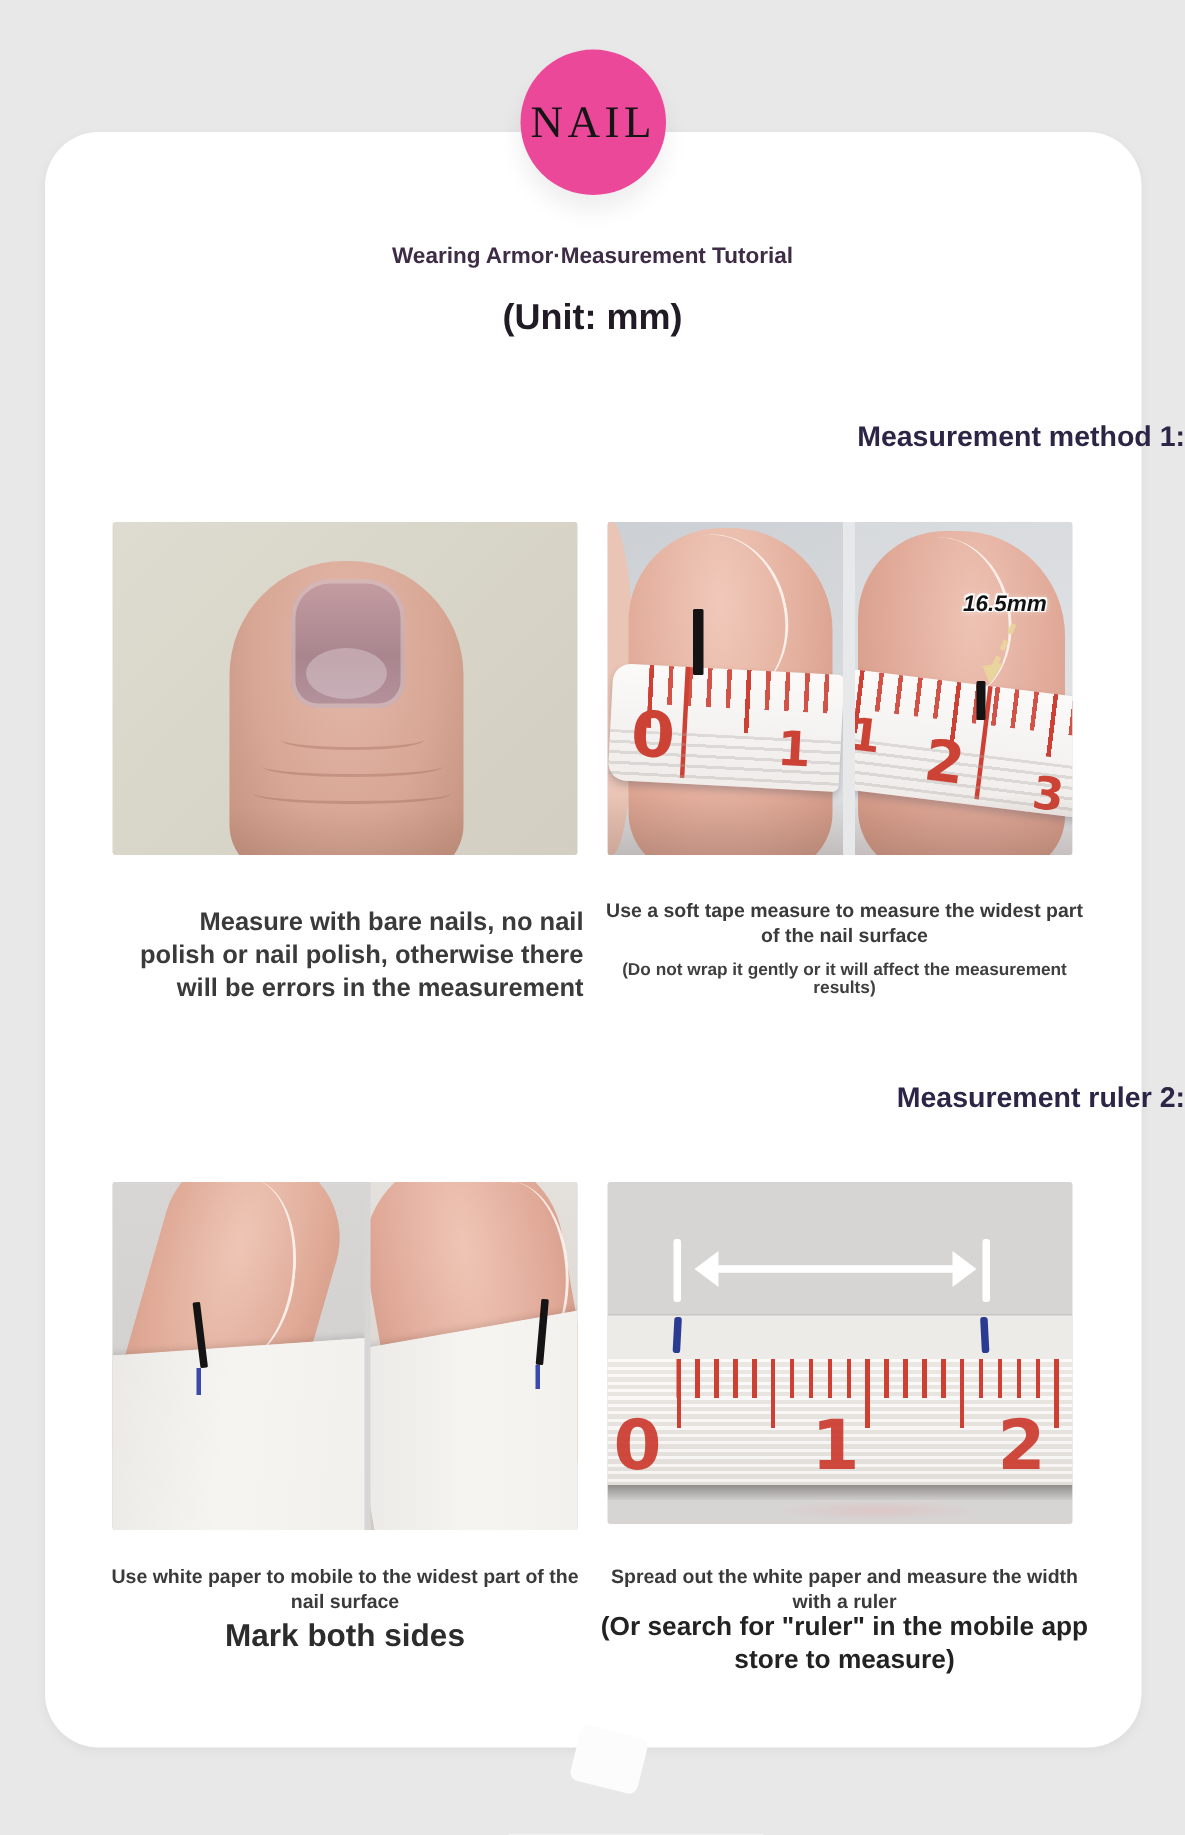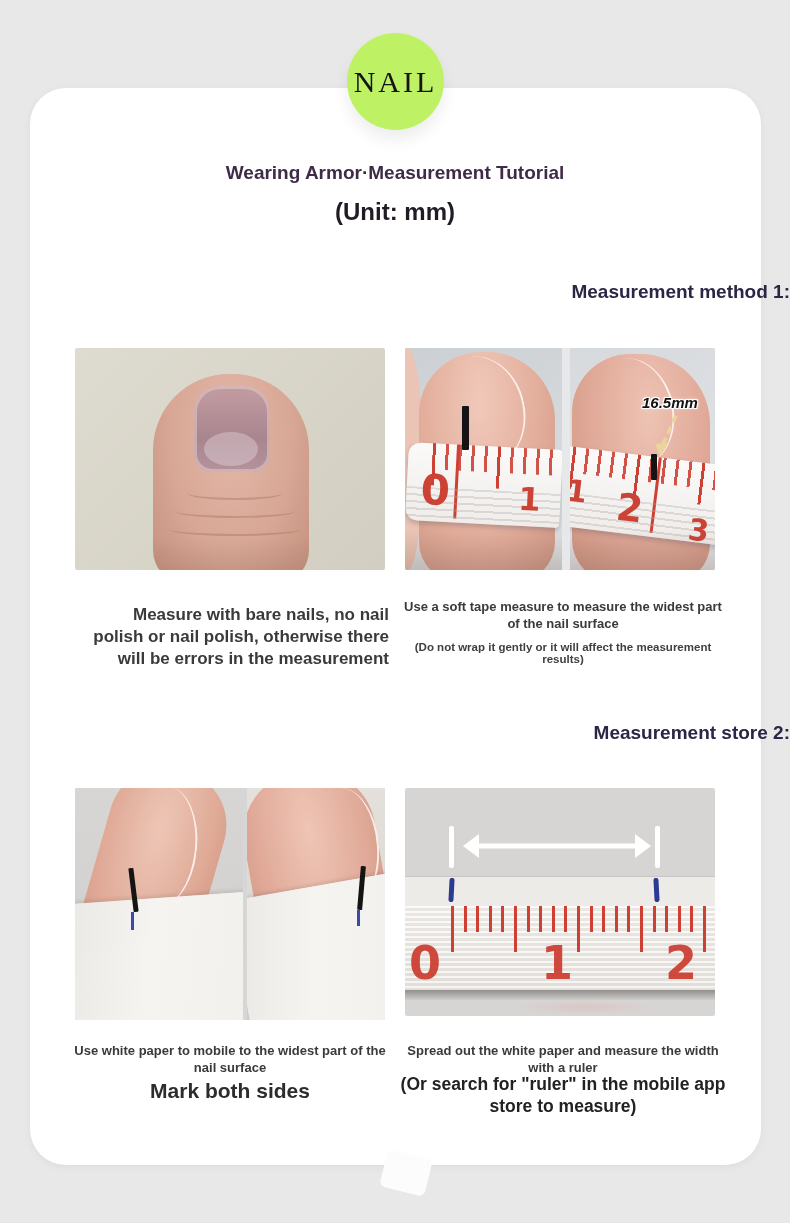--- a/index.html
+++ b/index.html
@@ -18,32 +18,32 @@
     background:#ffffff; border-radius:36px;
     box-shadow:0 2px 8px rgba(0,0,0,0.05);
     z-index:1;
   }
   .bottom-blob {
     position:absolute; left:383px; top:1154px; width:46px; height:38px;
     background:#fcfcfc; border-radius:6px; transform:rotate(14deg); z-index:2;
   }
   .logo-circle {
     position:absolute; left:347px; top:33px; width:97px; height:97px;
-    border-radius:50%; background:#bef264;
+    border-radius:50%; background:#ec4899;
     box-shadow:0 10px 16px rgba(0,0,0,0.07);
     display:flex; align-items:center; justify-content:center;
     z-index:5;
   }
   .logo-text {
     font-family:"Liberation Serif", serif;
     font-size:30px; color:#151515; letter-spacing:3px; font-weight:500;
   }
   .page-title {
     position:absolute; left:0; top:162px; width:790px; text-align:center;
-    font-size:19px; font-weight:bold; color:#3e2c46; z-index:3;
+    font-size:15px; font-weight:bold; color:#3e2c46; z-index:3;
   }
   .page-subtitle {
     position:absolute; left:0; top:198px; width:790px; text-align:center;
     font-size:24px; font-weight:bold; color:#211b25; z-index:3;
   }
   .method-heading {
     position:absolute; left:0; width:790px; text-align:right;
     font-size:19px; font-weight:bold; color:#2d2545; z-index:3;
   }
   #m1-heading { top:281px; }
@@ -246,21 +246,21 @@
       <polygon points="5,32 19,30 10,44" fill="#e9d49e"></polygon>
     </svg>
     <div class="shadeB"></div>
   </div>
 </div>
 
 <div class="cap abs" id="cap1-left">Measure with bare nails, no nail polish or nail polish, otherwise there will be errors in the measurement</div>
 <div class="cap abs" id="cap1-right">Use a soft tape measure to measure the widest part of the nail surface</div>
 <div class="cap abs" id="cap1-note">(Do not wrap it gently or it will affect the measurement results)</div>
 
-<div class="method-heading" id="m2-heading">Measurement store 2:</div>
+<div class="method-heading" id="m2-heading">Measurement ruler 2:</div>
 
 <div class="photo" id="photoC">
   <div class="pC-left">
     <div class="fingC1"></div>
     <div class="nail-line nlC1"></div>
     <div class="thumb-sliver"></div>
     <div class="paper paper1"></div>
     <div class="black-mark" style="left:56px; top:80px; width:5px; height:44px; transform:rotate(-7deg);"></div>
     <div class="blue-tip" style="left:56px; top:124px; height:18px;"></div>
   </div>

